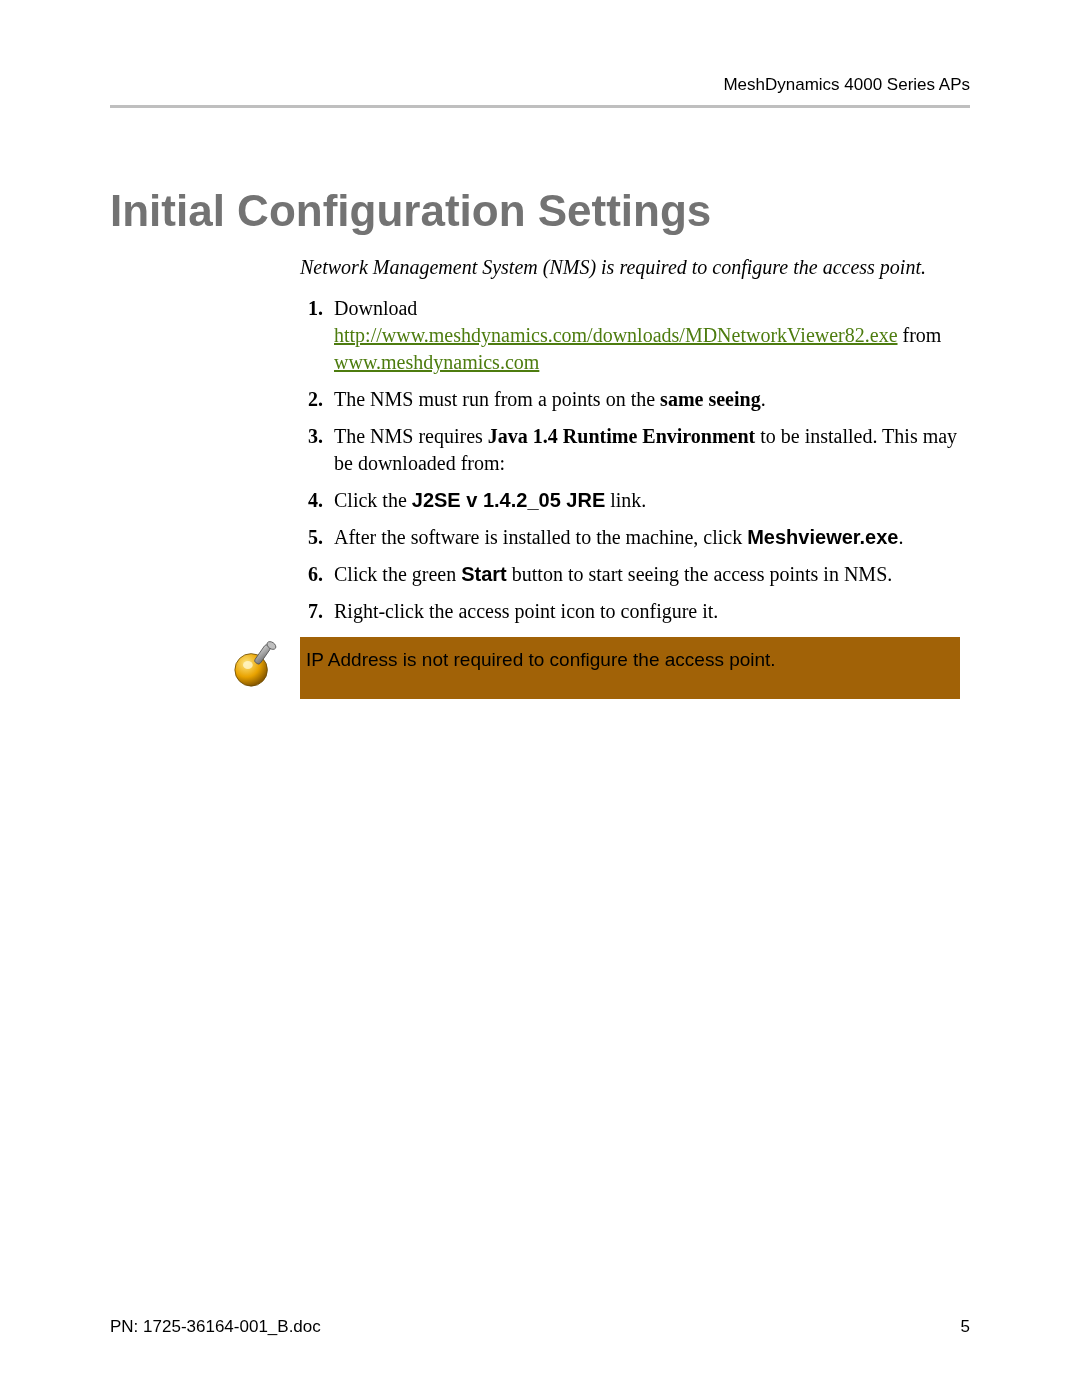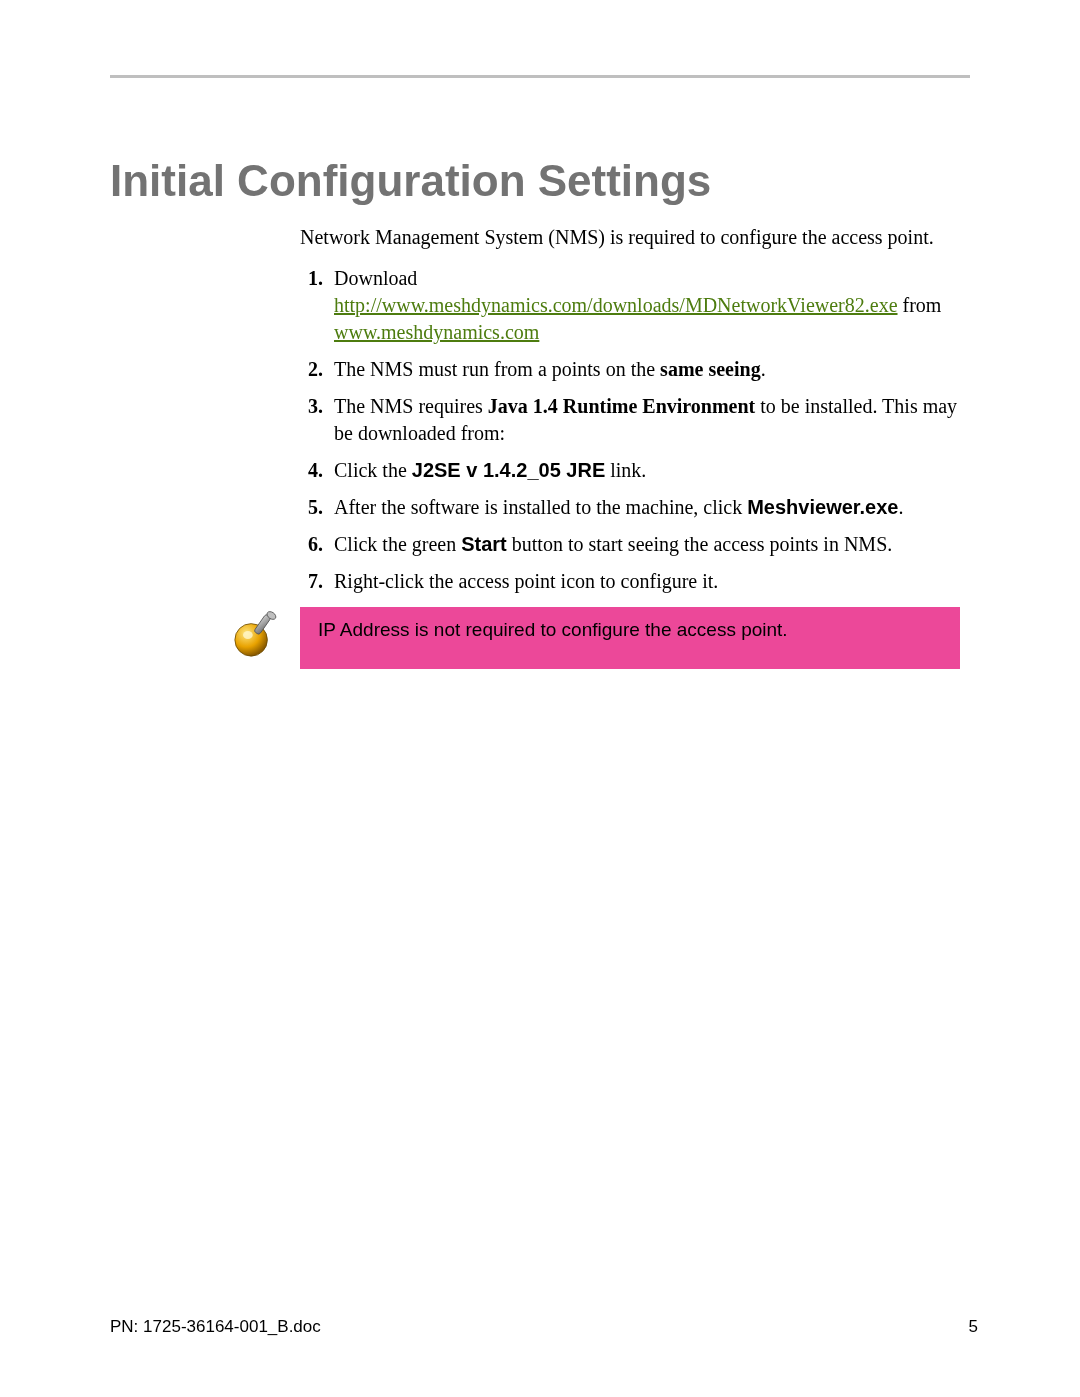--- a/index.html
+++ b/index.html
@@ -39,21 +39,21 @@
     margin: 78px 0 18px 0;
     letter-spacing: 0px;
   }
   .body-col {
     margin-left: 190px;   
     width: 660px;
     font-size: 20px;
     line-height: 1.35;
     font-family: "Palatino Linotype", "Book Antiqua", Georgia, serif;
   }
-  .intro { margin: 0 0 14px 0; }
+  .intro { margin: 0 0 14px 0; font-style: italic; }
   ol.steps {
     margin: 0;
     padding-left: 28px;
   }
   ol.steps > li {
     margin-bottom: 10px;
     padding-left: 6px;
   }
   ol.steps > li::marker {
     font-weight: 700;
@@ -79,43 +79,44 @@
   }
   .note-icon {
     width: 52px;
     height: 52px;
     flex: 0 0 52px;
     margin-right: 18px;
     margin-top: 2px;
   }
   .note-box {
     flex: 1;
-    background: #ec4899;
-    padding: 12px 14px 28px 18px;
+    background: #a16207;
+    padding: 12px 14px 28px 6px;
     font-family: "Helvetica Neue", Arial, sans-serif;
     font-size: 19px;
     color: #000;
   }
 
   .footer {
     position: absolute;
     left: 110px;
-    right: 102px;
+    right: 110px;
     bottom: 60px;
     display: flex;
     justify-content: space-between;
     font-family: "Helvetica Neue", Arial, sans-serif;
     font-size: 17px;
   }
 </style>
 </head>
 <body>
 
 <div class="page">
 
+  <div class="running-head">MeshDynamics 4000 Series APs</div>
   <hr class="rule">
 
   <h1 class="title">Initial Configuration Settings</h1>
 
   <div class="body-col">
     <p class="intro">Network Management System (NMS) is required to configure the access point.</p>
 
     <ol class="steps">
       <li>
         <span>Download </span>

